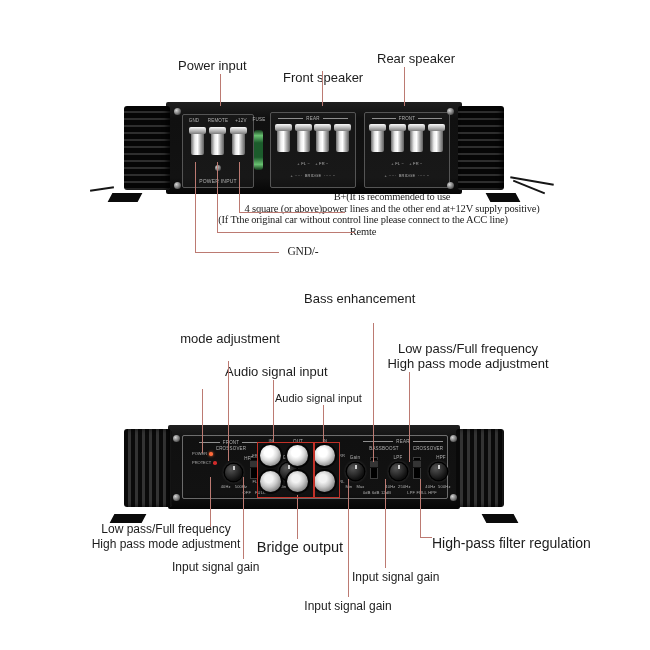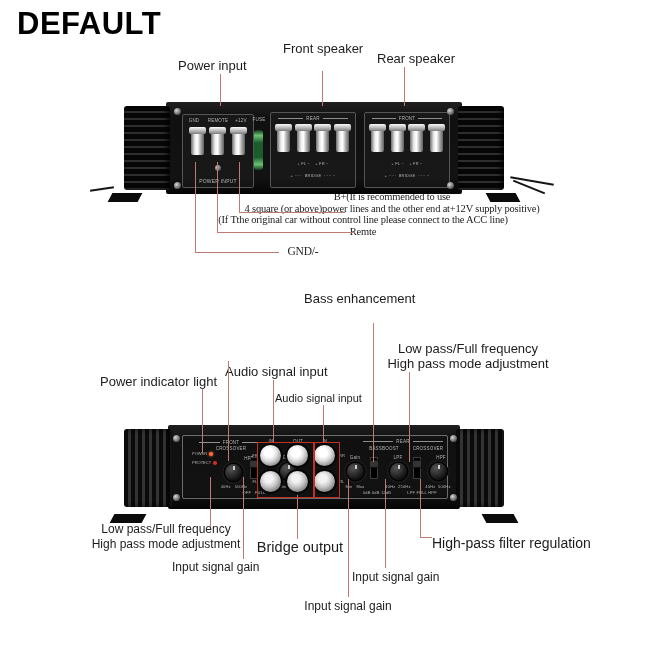--- a/index.html
+++ b/index.html
@@ -49,24 +49,23 @@
   .sw::after{content:"";position:absolute;left:-2px;top:2px;width:8px;height:6px;background:#343434;border:1px solid #111;}
   .led{display:inline-block;width:3.5px;height:3.5px;border-radius:50%;margin-left:2px;vertical-align:middle;}
   .lrow{position:absolute;font-size:4px;color:#b2b2b2;white-space:pre;z-index:5;}
   .wire{position:absolute;background:#161616;z-index:1;}
 </style>
 </head>
 <body>
 
 <div class="stage">
 
-  <div class="heading">DEFAULT</div>
 
   <div class="callout" style="left:178px;top:58px;">Power input</div>
-  <div class="callout" style="left:283px;top:41px;">Front speaker</div>
+  <div class="callout" style="left:283px;top:70px;">Front speaker</div>
   <div class="callout" style="left:377px;top:51px;">Rear speaker</div>
 
   <div class="aline" style="left:220px;top:74px;height:32px;"></div>
   <div class="aline" style="left:322px;top:71px;height:35px;"></div>
   <div class="aline" style="left:404px;top:67px;height:39px;"></div>
 
   <div class="amp" style="left:108px;top:100px;width:412px;height:98px;">
     <div class="body" style="left:58px;right:58px;top:2px;height:92px;"></div>
     <div class="hs" style="left:16px;top:6px;width:46px;height:84px;"></div>
     <div class="hs" style="right:16px;top:6px;width:46px;height:84px;"></div>
@@ -133,27 +132,27 @@
     <div>4 square (or above)power lines and the other end at+12V supply positive)</div>
   </div>
   <div class="note" style="left:218px;width:290px;top:214px;">
     <div>(If Tthe original car without control line please connect to the ACC line)</div>
     <div>Remte</div>
   </div>
   <div class="note" style="left:281px;width:44px;top:246px;font-size:11.5px;">GND/-</div>
 
   <div class="callout" style="left:304px;top:291px;">Bass enhancement</div>
   <div class="cblock" style="left:150px;width:160px;top:331px;">
+    <div>mode adjustment</div>
   </div>
   <div class="cblock" style="left:382px;width:172px;top:341px;">
     <div>Low pass/Full frequency</div>
     <div>High pass mode adjustment</div>
   </div>
   <div class="callout" style="left:225px;top:364px;">Audio signal input</div>
-  <div class="callout" style="left:100px;top:374px;">Power indicator light</div>
   <div class="callout c11" style="left:275px;top:392px;">Audio signal input</div>
 
   <div class="aline" style="left:202px;top:389px;height:64px;"></div>
   <div class="aline" style="left:228px;top:361px;height:100px;"></div>
   <div class="aline" style="left:273px;top:380px;height:62px;"></div>
   <div class="aline" style="left:323px;top:405px;height:38px;"></div>
   <div class="aline" style="left:373px;top:323px;height:139px;"></div>
   <div class="aline" style="left:409px;top:372px;height:90px;"></div>
 
   <div class="amp" style="left:108px;top:425px;width:412px;height:92px;">

